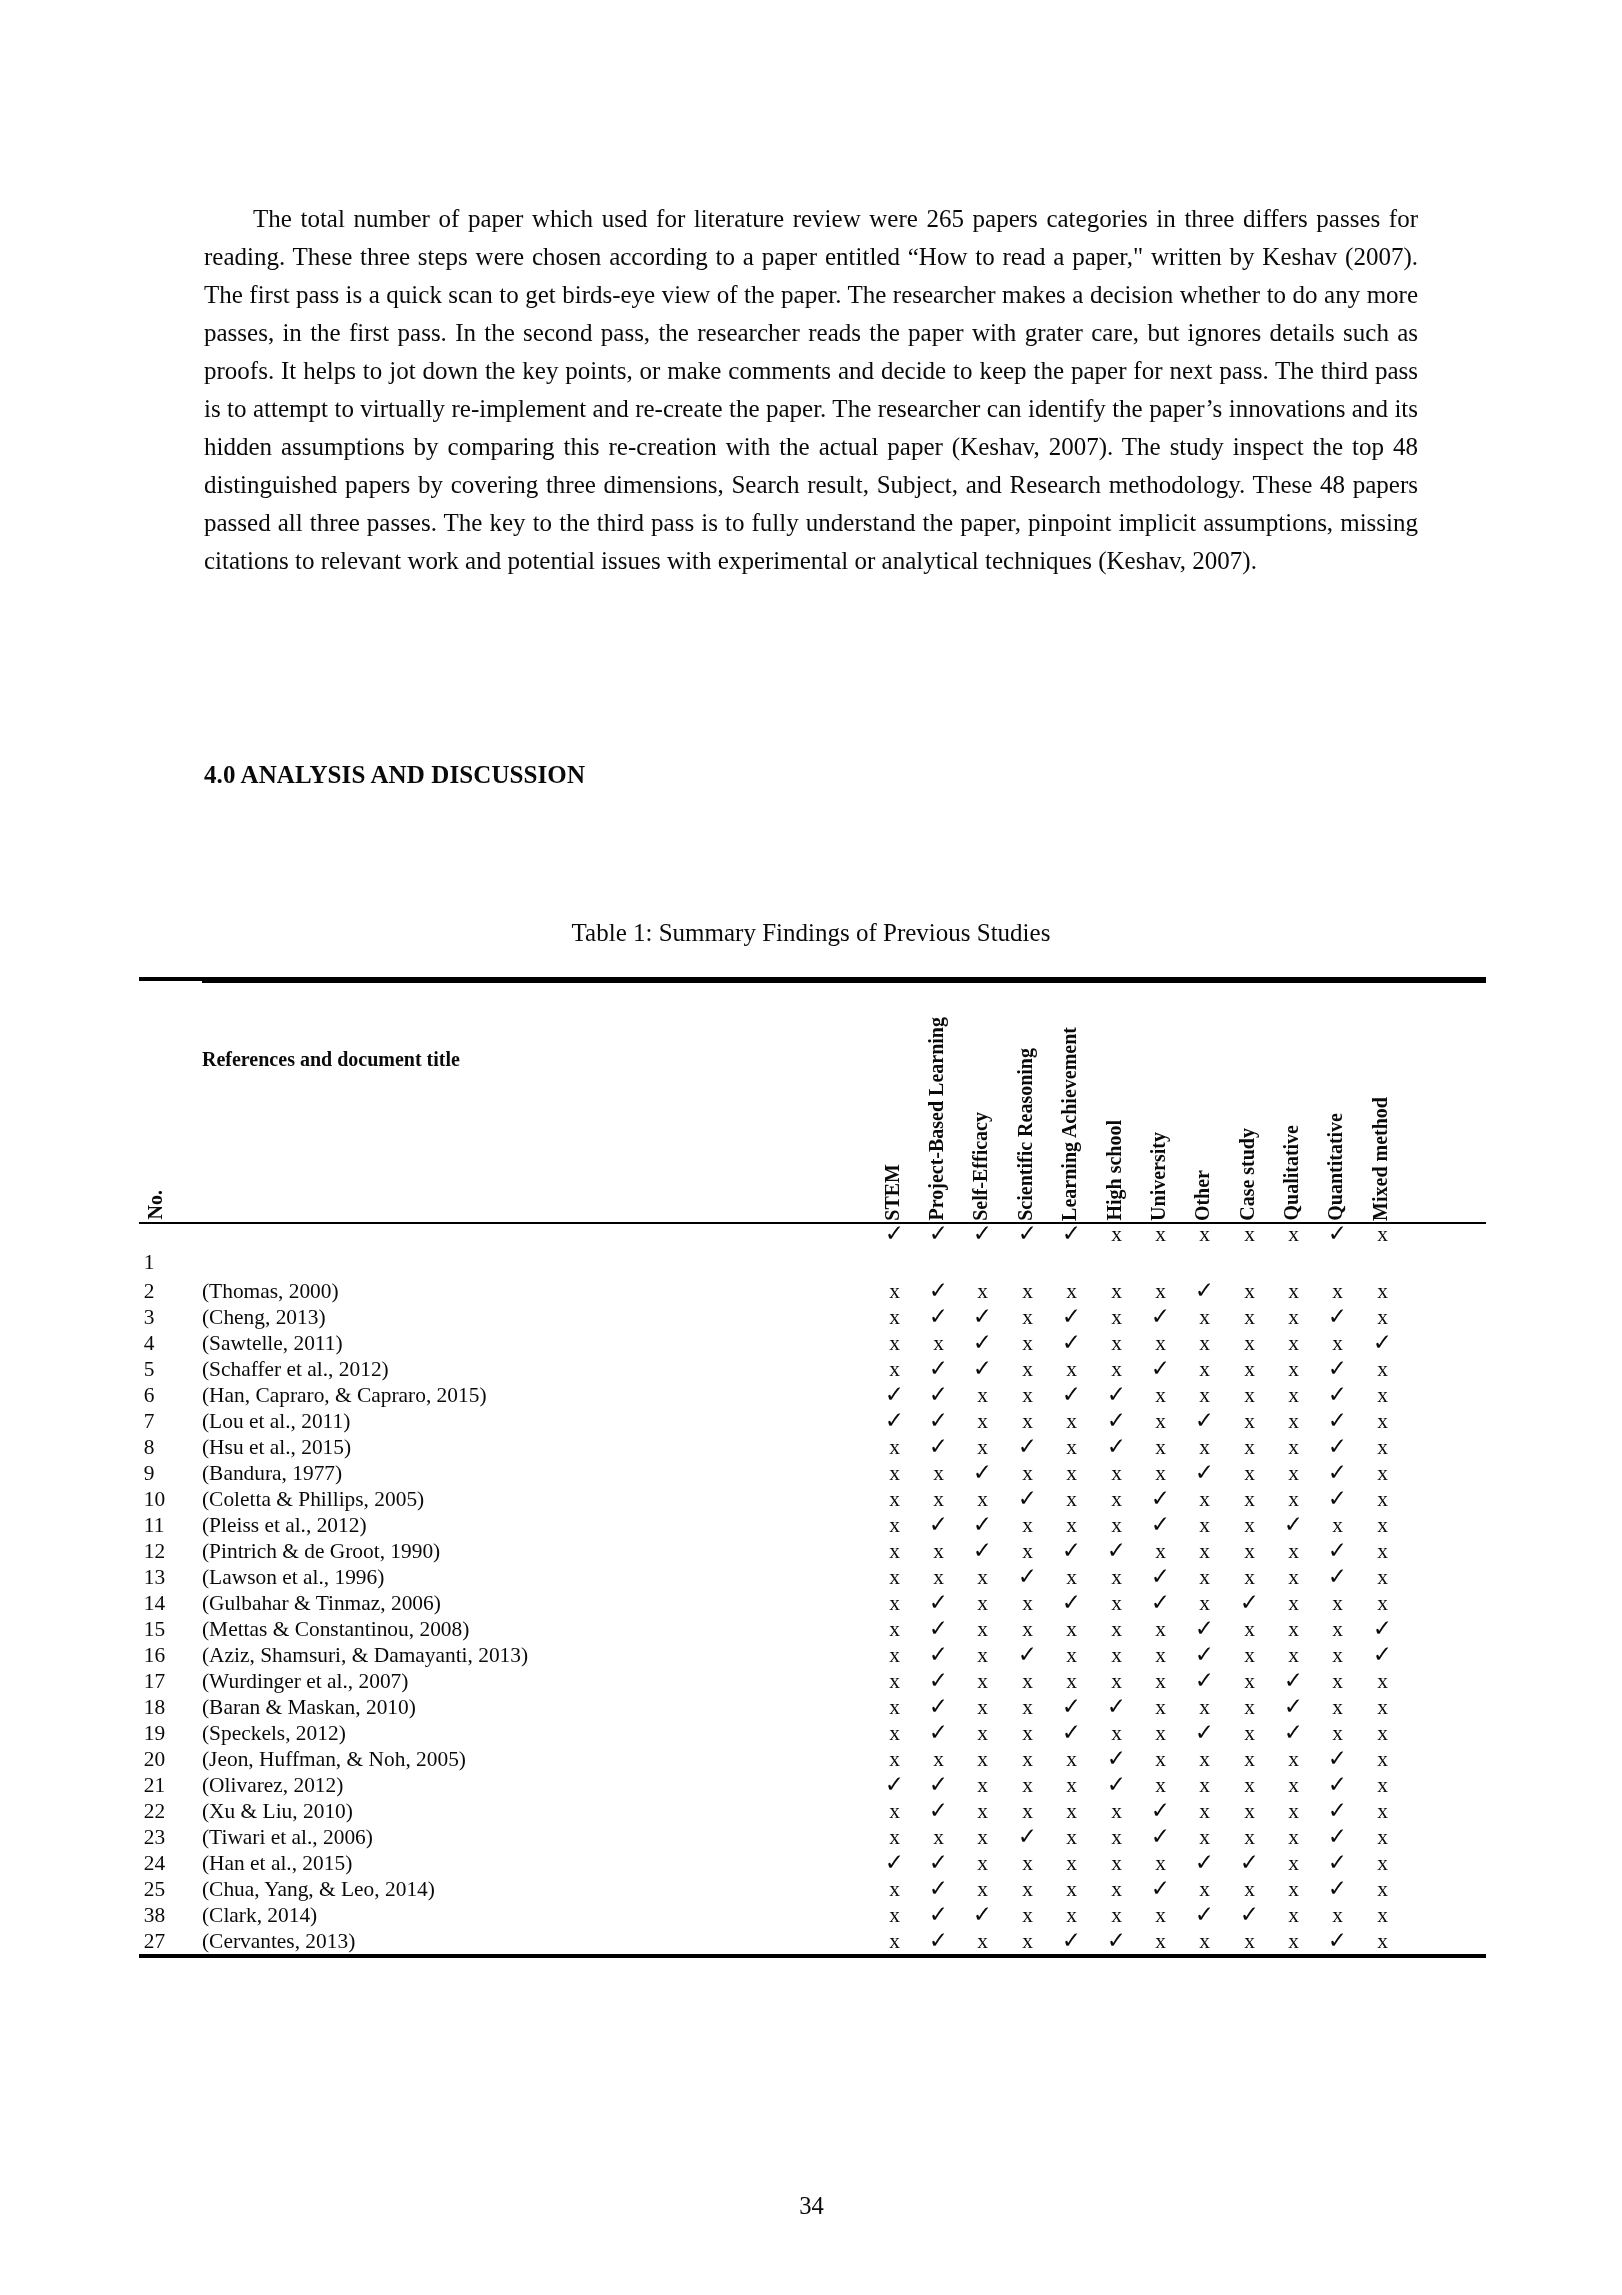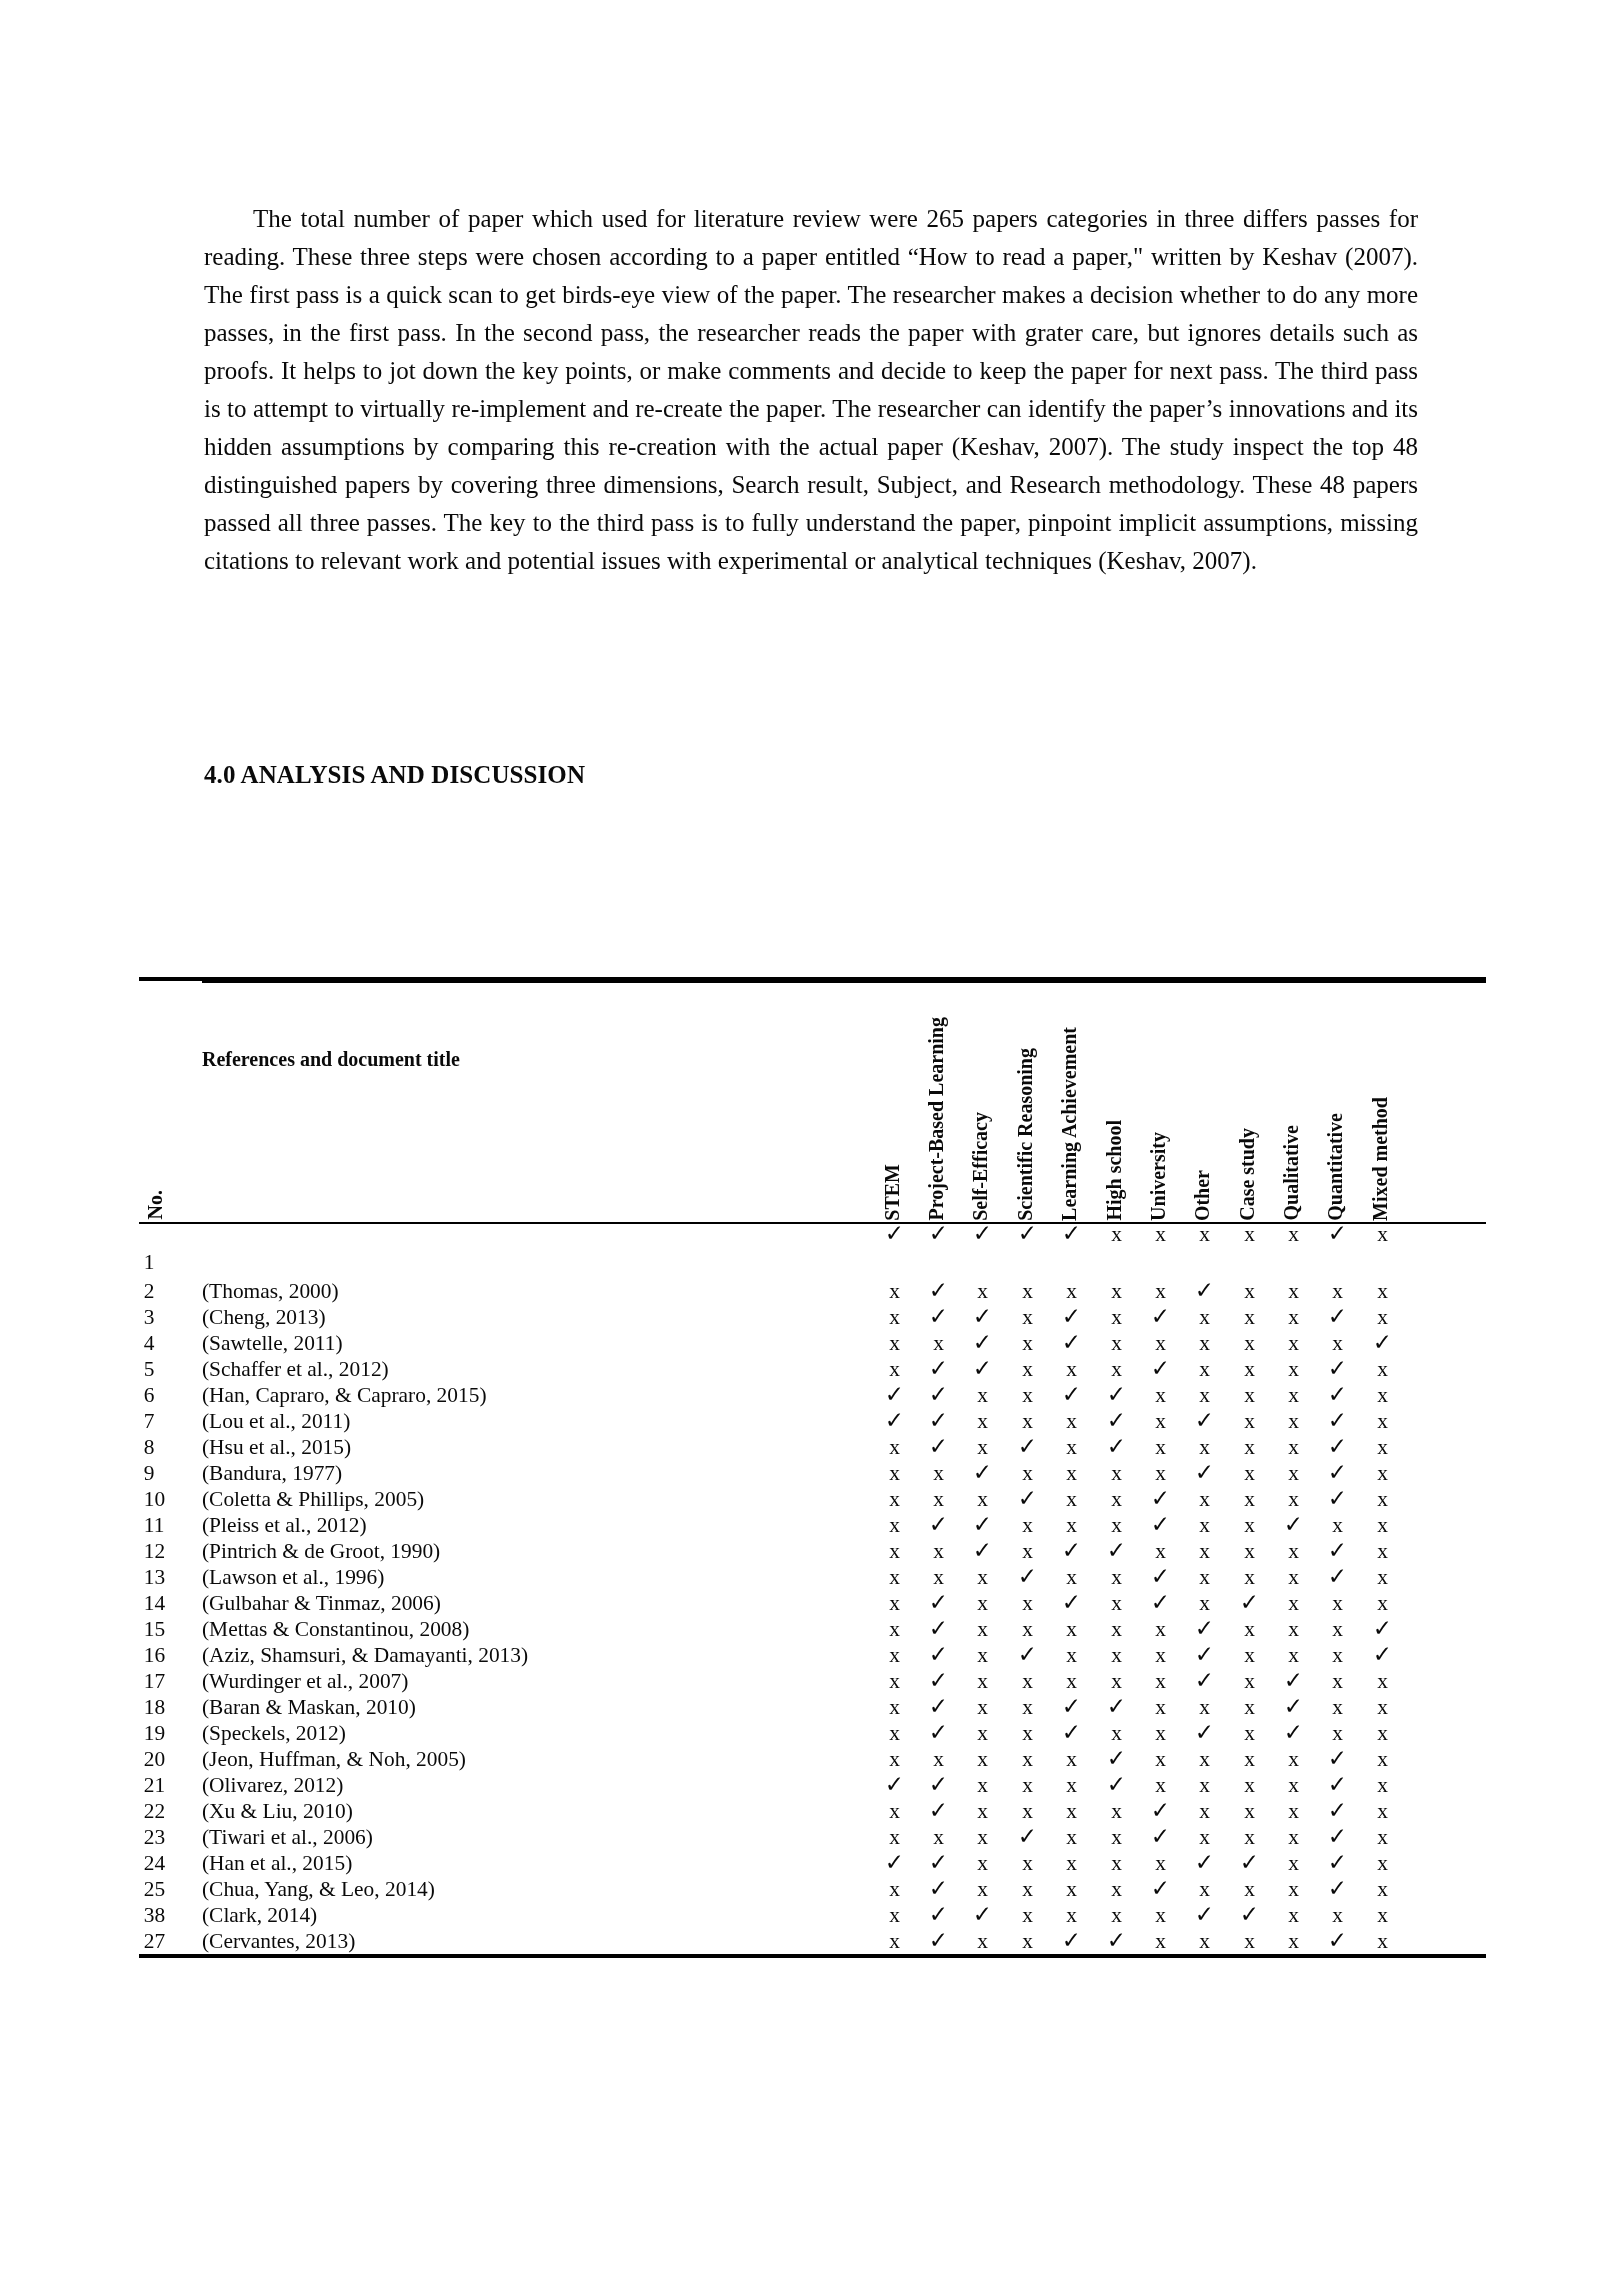--- a/index.html
+++ b/index.html
@@ -195,20 +195,21 @@
 <body>
 
 <div class="page">
 
 
   <div class="body-text" id="para-1">The total number of paper which used for literature review were 265 papers categories in three differs passes for reading. These three steps were chosen according to a paper entitled “How to read a paper," written by Keshav (2007). The first pass is a quick scan to get birds-eye view of the paper. The researcher makes a decision whether to do any more passes, in the first pass. In the second pass, the researcher reads the paper with grater care, but ignores details such as proofs. It helps to jot down the key points, or make comments and decide to keep the paper for next pass. The third pass is to attempt to virtually re-implement and re-create the paper. The researcher can  identify the paper’s innovations and its hidden assumptions by comparing this re-creation with the actual paper (Keshav, 2007). The study inspect the top 48 distinguished papers by covering three dimensions, Search result, Subject, and Research methodology. These 48 papers passed all three passes. The key to the third pass is to fully understand the paper, pinpoint implicit assumptions, missing citations to relevant work and potential issues with experimental or analytical techniques (Keshav, 2007).</div>
 
   <div class="heading">4.0 ANALYSIS AND DISCUSSION</div>
 
 
+  <div class="table-caption">Table 1: Summary Findings of Previous Studies</div>
 
   <div class="tbl">
 
     <div class="rule-thick"></div>
 
 
     <div class="rule-under-grouphdr"></div>
 
     <div class="hdr-rot" id="rot-band">
       <span class="no-label">No.</span>
@@ -659,14 +660,15 @@
           <span class="mark" style="left: 1097px;">x</span>
           <span class="mark" style="left: 1141px;">x</span>
           <span class="mark tick" style="left: 1185px;">✓</span>
           <span class="mark" style="left: 1230px;">x</span>
         </div>
       </div>
 
     <div class="rule-bottom"></div>
   </div>
 
+  <div class="page-number">34</div>
 </div>
 
 
 </body></html>

